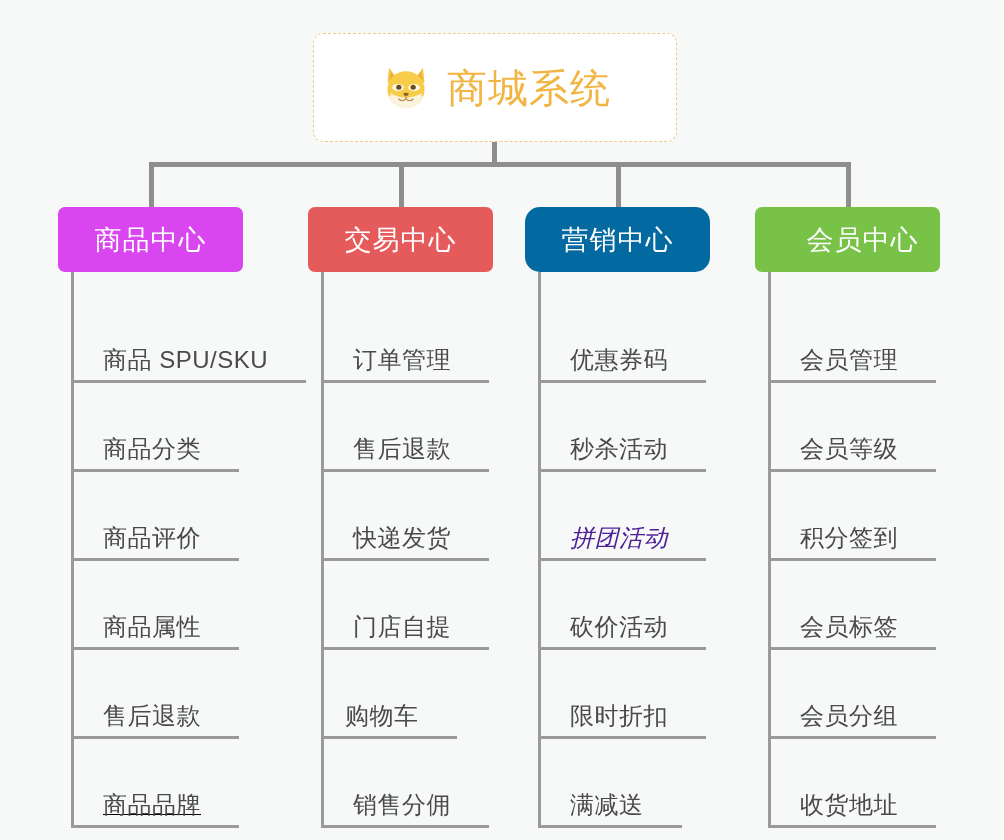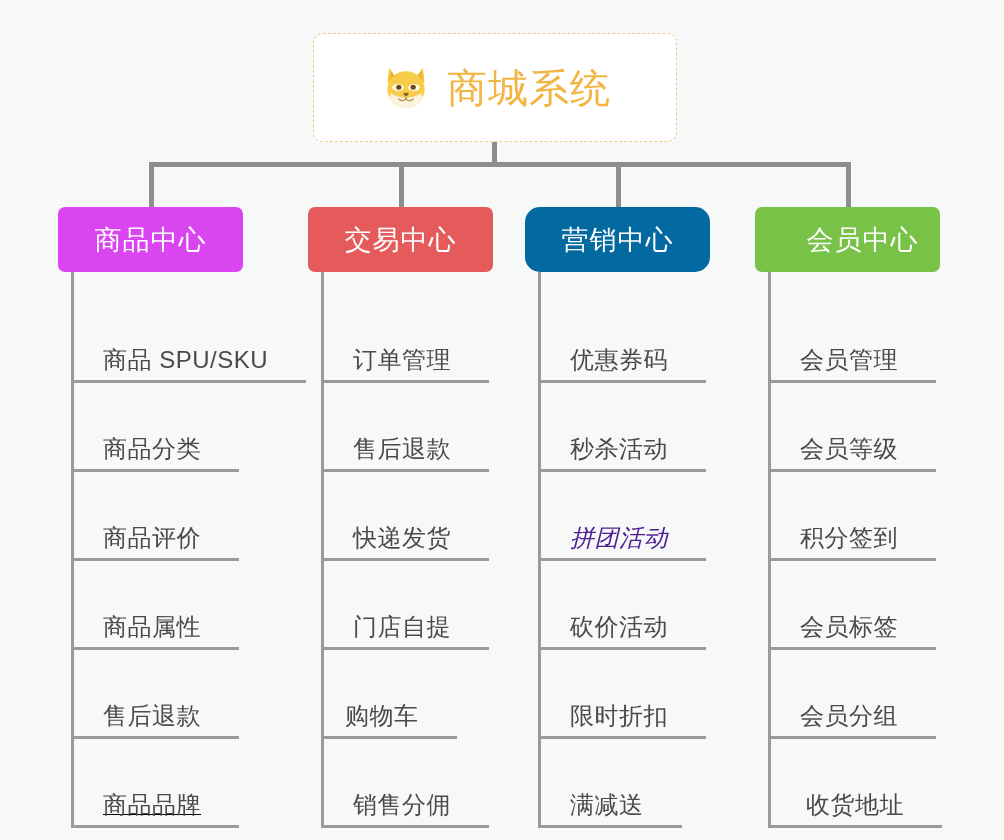--- a/index.html
+++ b/index.html
@@ -275,19 +275,19 @@
         <div class="leaf-item">
             <span class="leaf-underline" style="border-bottom-color: rgb(154, 154, 154);"><span class="leaf-label" style="color: rgb(74, 74, 74);">积分签到</span></span>
           </div>
         <div class="leaf-item">
             <span class="leaf-underline" style="border-bottom-color: rgb(154, 154, 154);"><span class="leaf-label" style="color: rgb(74, 74, 74);">会员标签</span></span>
           </div>
         <div class="leaf-item">
             <span class="leaf-underline" style="border-bottom-color: rgb(154, 154, 154);"><span class="leaf-label" style="color: rgb(74, 74, 74);">会员分组</span></span>
           </div>
         <div class="leaf-item">
-            <span class="leaf-underline" style="border-bottom-color: rgb(154, 154, 154);"><span class="leaf-label" style="color: rgb(74, 74, 74); margin-left: 6px;">收货地址</span></span>
+            <span class="leaf-underline" style="border-bottom-color: rgb(154, 154, 154);"><span class="leaf-label" style="color: rgb(74, 74, 74);">收货地址</span></span>
           </div>
       </div>
     </div>
 
   </div>
 </div>
 
 </body></html>

